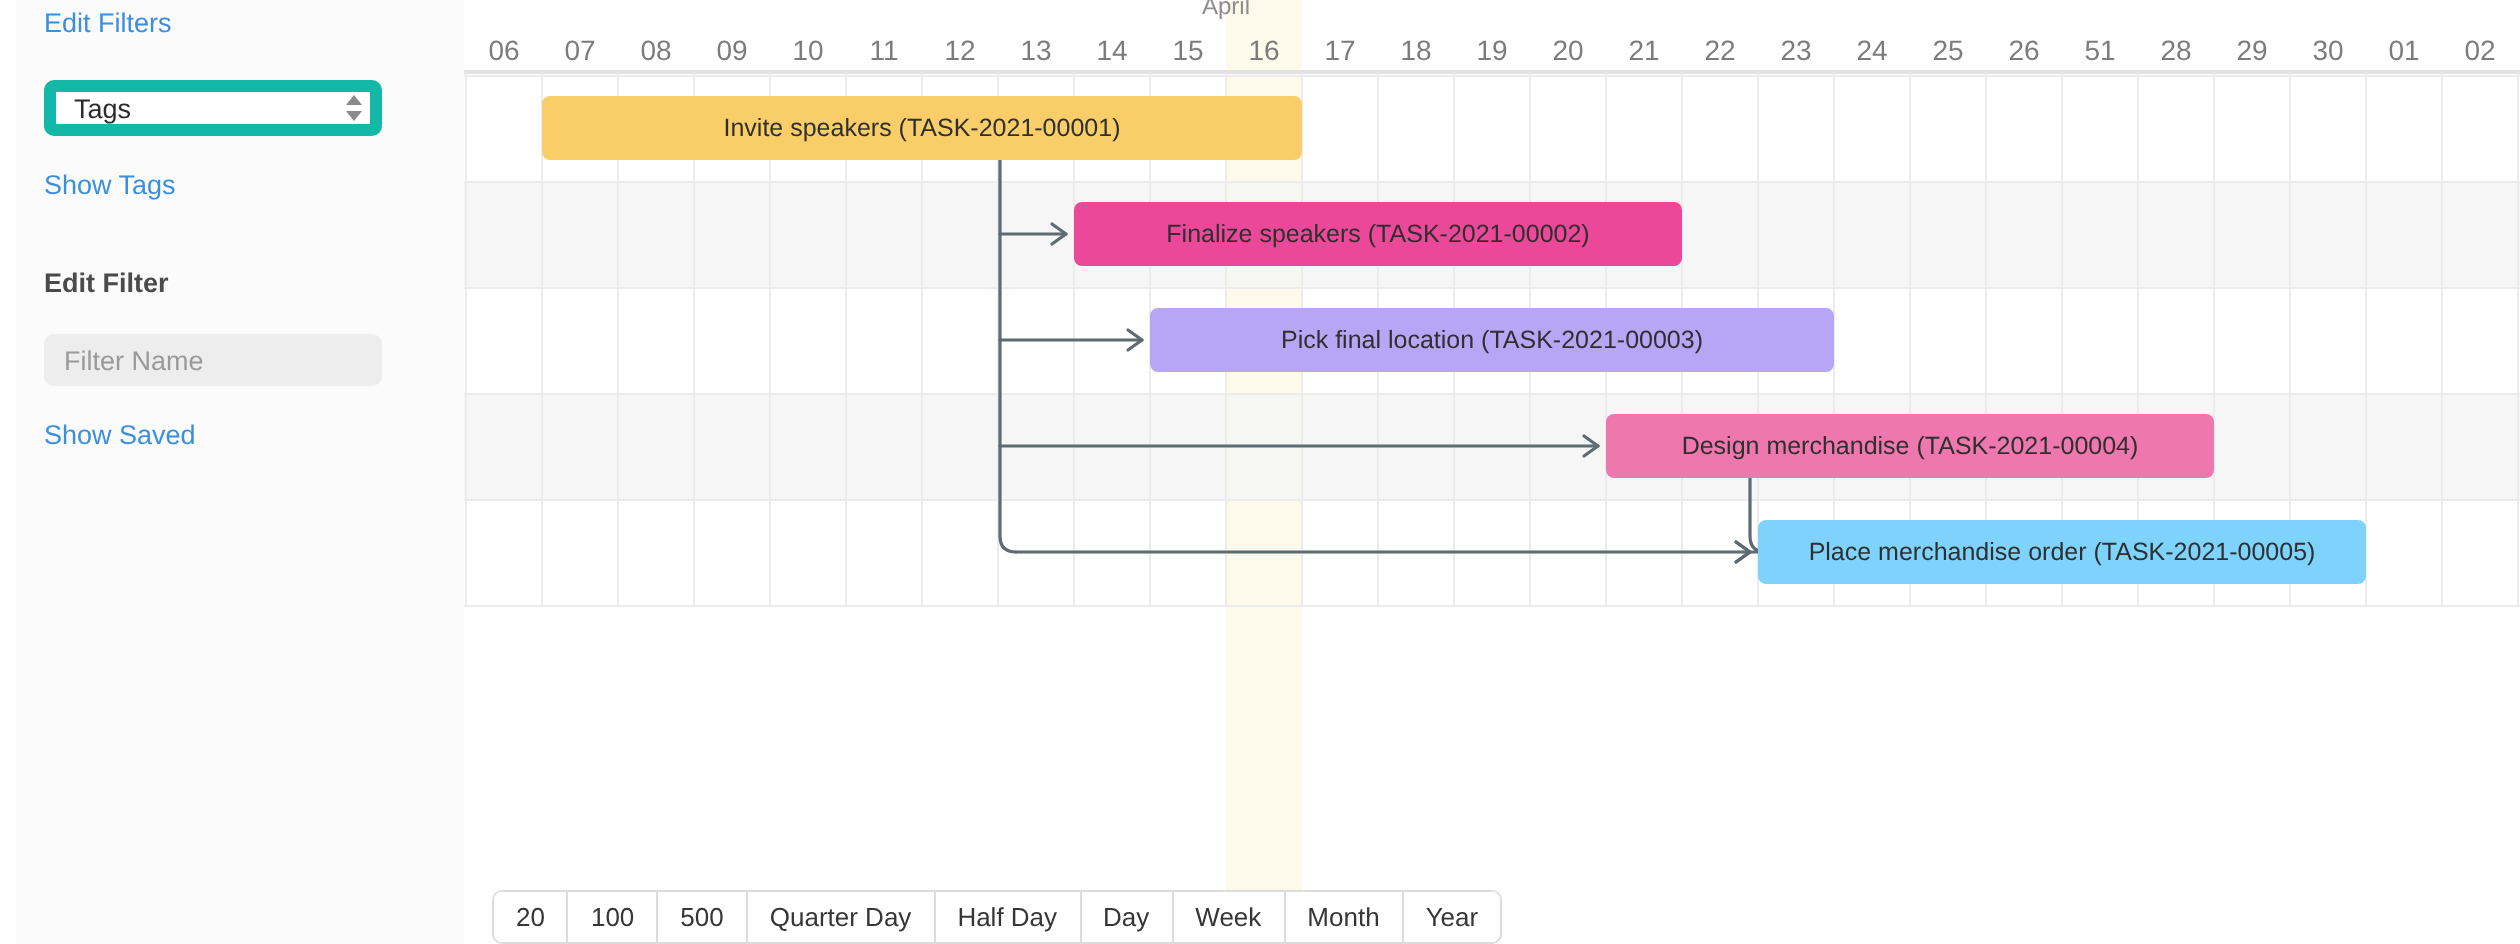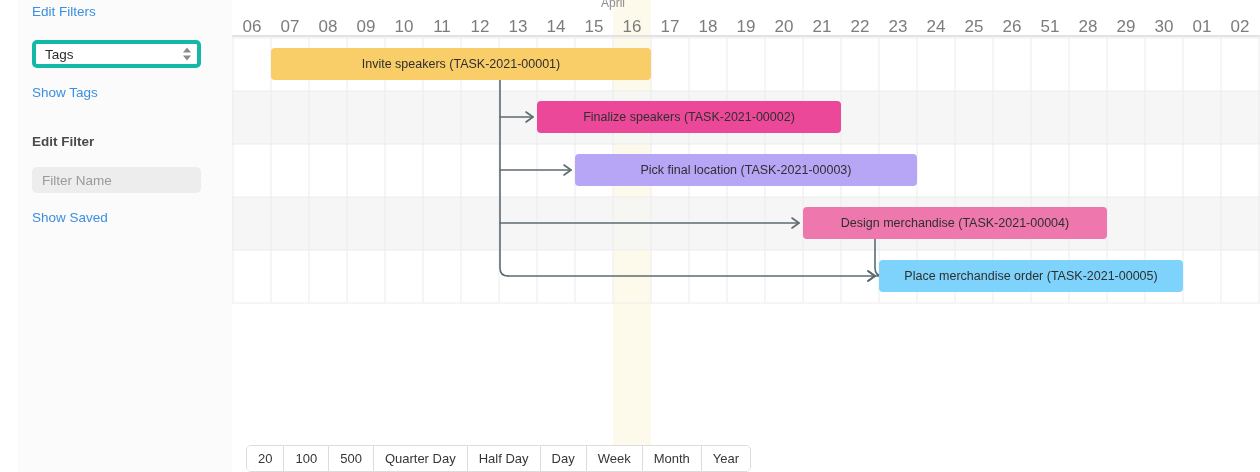--- a/index.html
+++ b/index.html
@@ -12,21 +12,21 @@
   }
   #app {
     position: relative;
     width: 1260px; height: 472px;
     background: #ffffff;
   }
 
   
   .sidebar {
     position: absolute;
-    left: 18px; top: 0;
+    left: 8px; top: 0;
     width: 227px; height: 472px;
     background: #fbfbfb;
     border-right: 1px solid #e8e8e8;
     padding: 0 14px;
   }
   .link {
     color: #3b8fe0;
     font-size: 13.5px;
     line-height: 16px;
     cursor: pointer;
@@ -36,21 +36,21 @@
   .link.edit-filters { margin-top: 4px; }
   .select-wrap {
     position: relative;
     margin-top: 20px;
     width: 169px; height: 28px;
   }
   select.tag-select {
     -webkit-appearance: none;
     appearance: none;
     width: 169px; height: 28px;
-    border: 4px solid #14b8a6;
+    border: 6px solid #14b8a6;
     border-radius: 5px;
     background: #ffffff;
     color: #2b2b2b;
     font-size: 13.5px;
     font-family: "Liberation Sans", sans-serif;
     padding: 0 26px 0 9px;
     outline: none;
     cursor: pointer;
   }
   .spinner {
@@ -110,21 +110,21 @@
   .month-label {
     position: absolute;
     font-size: 12px;
     color: #8d8d8d;
     top: -4px;
     transform: translateX(-50%);
     white-space: nowrap;
   }
   .day-label {
     position: absolute;
-    font-size: 17px;
+    font-size: 14px;
     color: #7c7c7c;
     top: 17px;
     transform: translateX(-50%);
     white-space: nowrap;
   }
 
   
   .bar {
     position: absolute;
     height: 32px;

